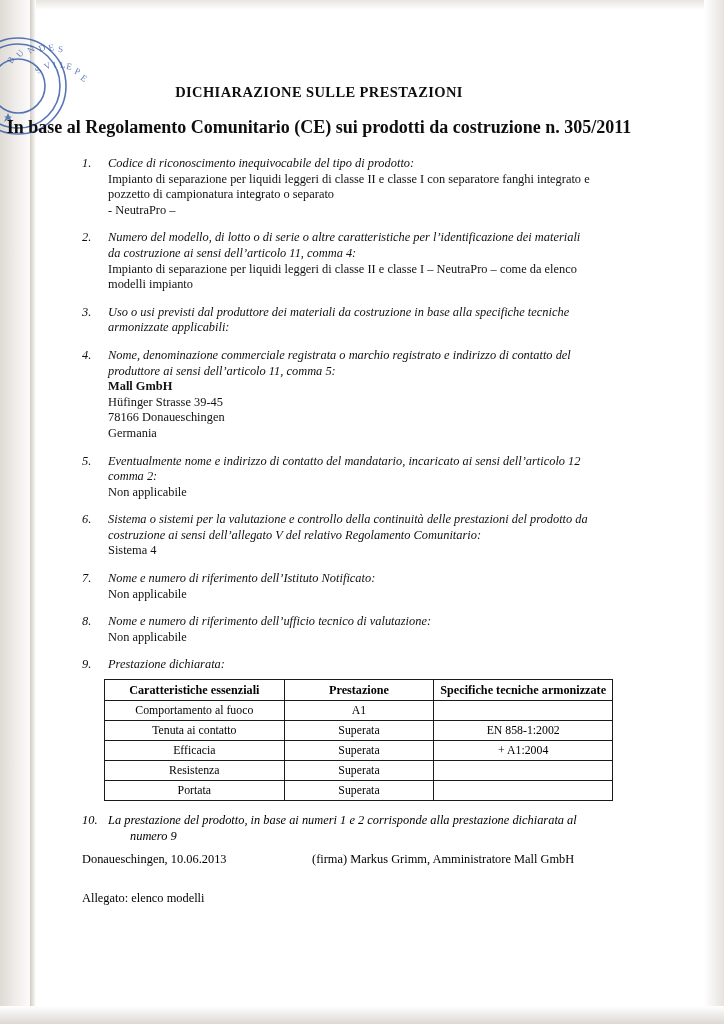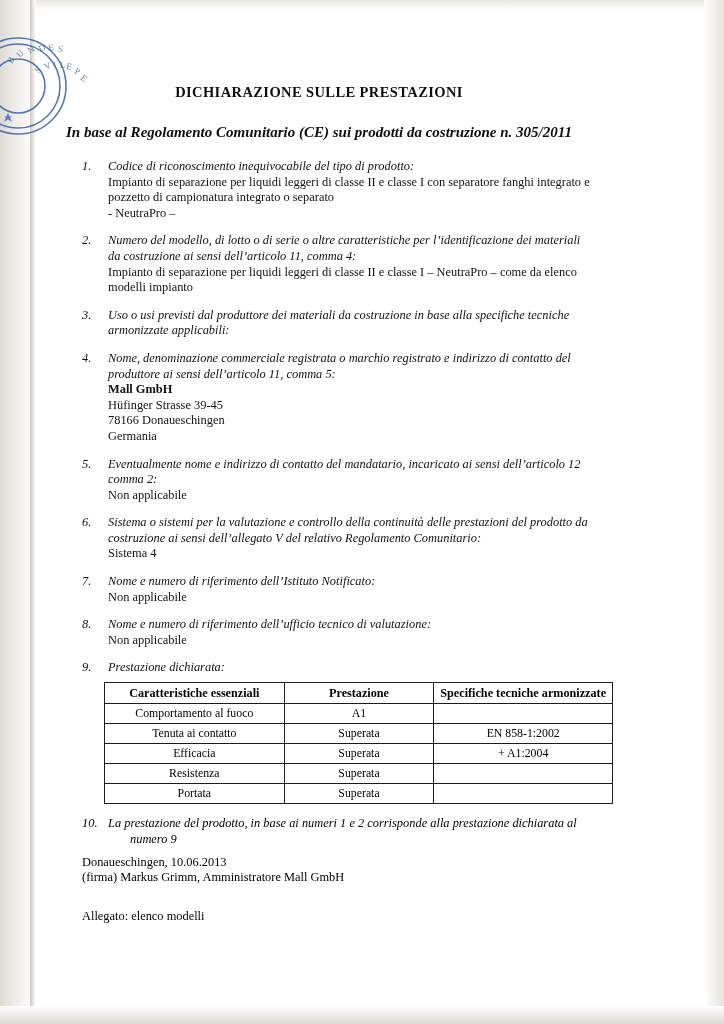--- a/index.html
+++ b/index.html
@@ -79,24 +79,23 @@
     color: #0e0e0e;
   }
   .title-2 {
     font-weight: bold;
     font-size: 13px;
     margin-top: 3px;
     color: #0e0e0e;
   }
   .title-3 {
     font-weight: bold;
-    font-size: 15px;
-    margin-top: 23px;
+    font-size: 18px;
+    margin-top: 16px;
     color: #0e0e0e;
-    font-style: italic;
   }
 
   .items {
     margin: 18px 0 0 0;
     padding: 0;
     list-style: none;
   }
   .item {
     position: relative;
     margin: 0 46px 0 82px;
@@ -159,21 +158,20 @@
     position: relative;
     padding-left: 26px;
   }
   .item10 .num { position: absolute; left: 0; top: 0; font-style: italic; }
   .item10 .sub { display: block; margin-left: 22px; }
 
   .sign-row {
     margin: 8px 46px 0 82px;
     font-size: 12.4px;
     display: flex;
-    flex-direction: column;
   }
   .sign-left { width: 230px; }
   .sign-right { flex: 1; }
 
   .attach {
     margin: 24px 46px 0 82px;
     font-size: 12.4px;
   }
 </style>
 </head>

